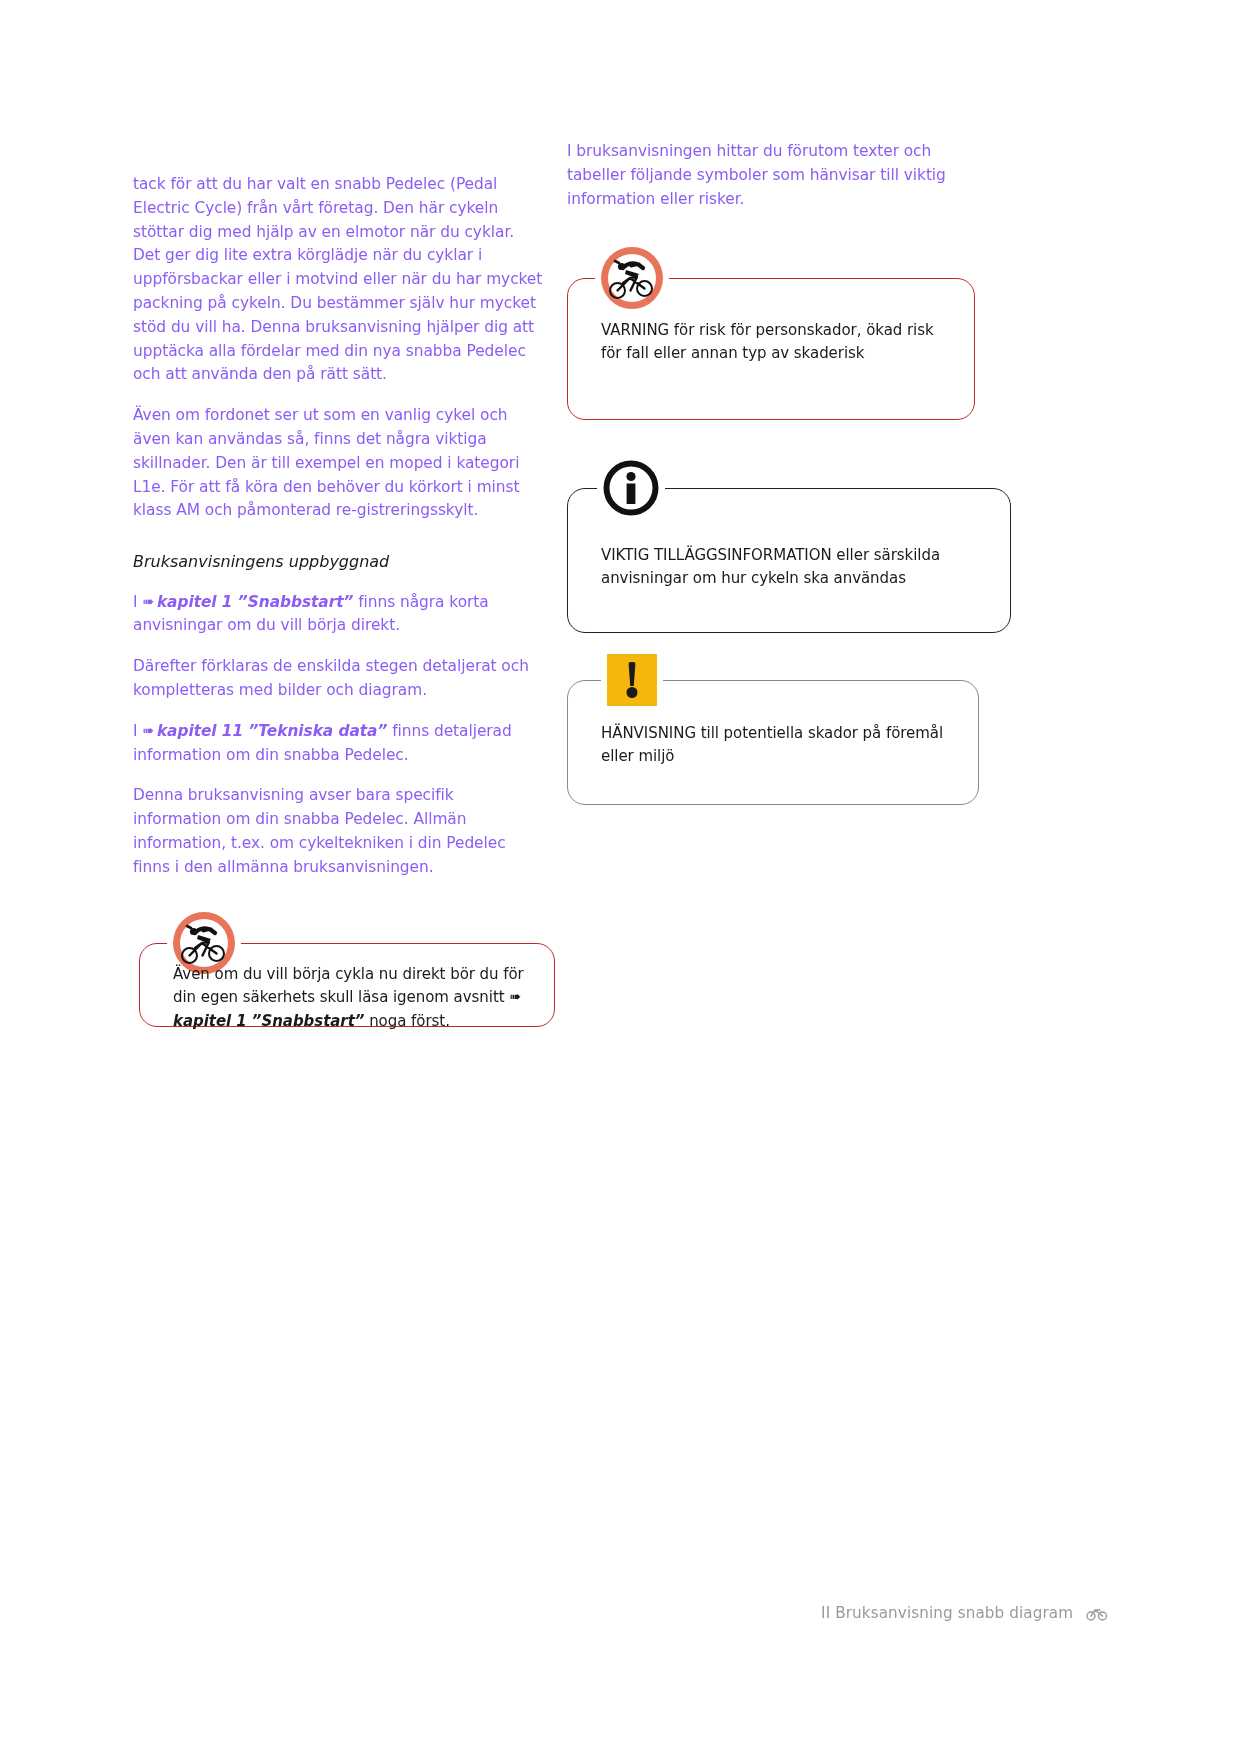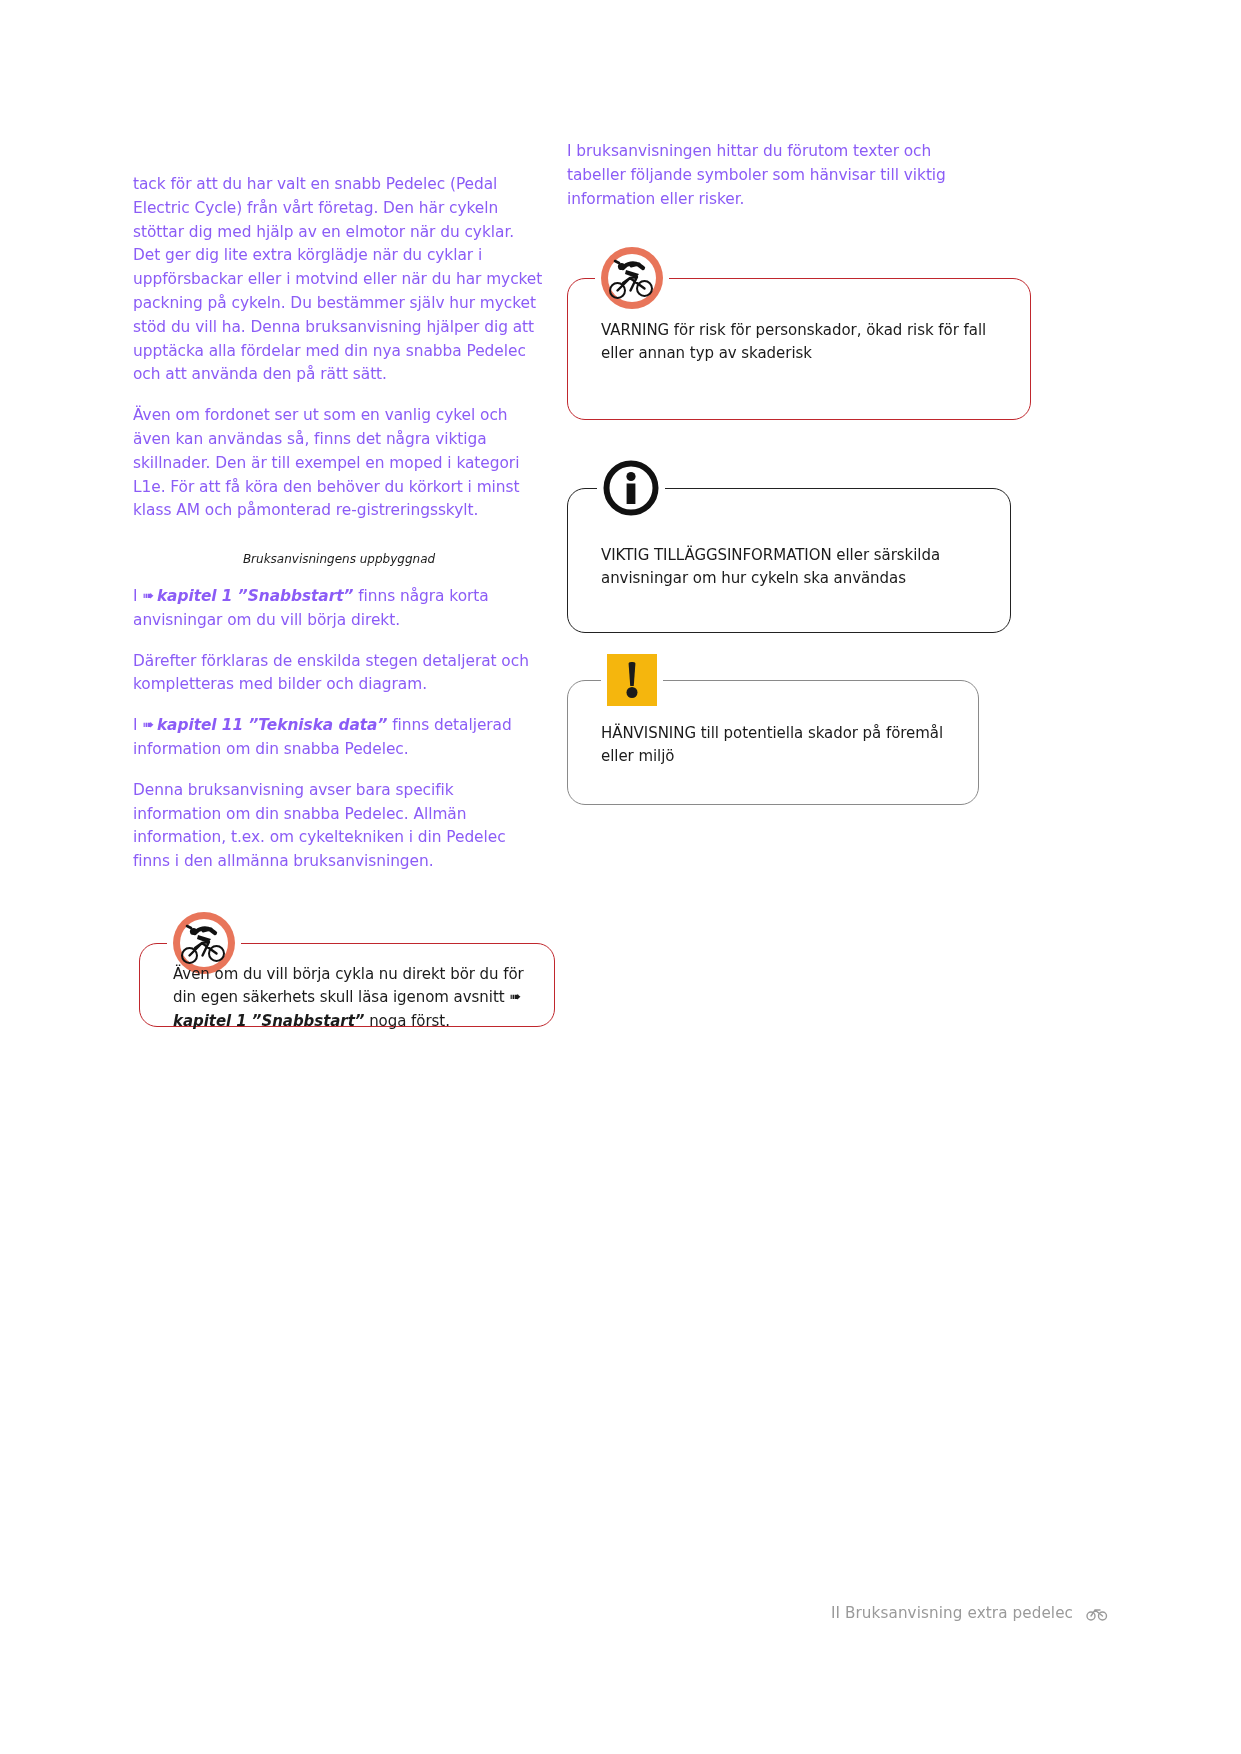--- a/index.html
+++ b/index.html
@@ -43,25 +43,24 @@
     font-size: 15.4px;
     line-height: 1.545;
     margin: 0 0 17px 0;
     color: #8b5cf6;
     letter-spacing: -0.05px;
   }
   p.body:last-child { margin-bottom: 0; }
 
   .subhead {
     font-style: italic;
-    font-size: 12px;
+    font-size: 16px;
     margin: 0 0 17px 0;
     line-height: 1.4;
     color: #1b1b1b;
-    text-align: center;
   }
 
   .ital-bold {
     font-style: italic;
     font-weight: bold;
   }
 
   .arrow-ref {
     display: inline-block;
     vertical-align: baseline;
@@ -241,21 +240,21 @@
       <span class="arrow-ref">➠</span>
       <span class="ital-bold">kapitel 1 ”Snabbstart”</span>
       <span>noga först.</span>
     </div>
   </div>
 
   <div class="col col-right" style="top:140px;">
     <p class="body">I bruksanvisningen hittar du förutom texter och tabeller följande symboler som hänvisar till viktig information eller risker.</p>
   </div>
 
-  <div class="callout red" style="left:567px; top:278px; width:464px; height:142px;">
+  <div class="callout red" style="left:567px; top:278px; width:408px; height:142px;">
     <div class="cbody"></div>
     <div class="icon-wrap">
       <span class="ico-warn">
         <span class="inner-disc"></span>
         <svg width="52" height="52" viewBox="0 0 52 52" aria-hidden="true">
           <g fill="#111111">
             <circle cx="11.5" cy="38.5" r="7.5" fill="none" stroke="#111111" stroke-width="2"></circle>
             <circle cx="38.5" cy="36.5" r="7.5" fill="none" stroke="#111111" stroke-width="2"></circle>
             <path d="M11.5 38.5 L24 26 L38.5 36.5 M24 26 L31 25 L24.5 38.5 M24 26 L17 31" fill="none" stroke="#111111" stroke-width="2.4" stroke-linecap="round" stroke-linejoin="round"></path>
             <path d="M17 16 C21 11, 28 10, 33 13 L37 16" fill="none" stroke="#111111" stroke-width="4.2" stroke-linecap="round"></path>
@@ -295,21 +294,21 @@
         <span class="bang-stem"></span>
         <span class="bang-dot"></span>
       </span>
     </div>
     <div class="ctext" style="top:42px;">
       <span>HÄNVISNING</span><span> till potentiella skador på föremål eller miljö</span>
     </div>
   </div>
 
   <div class="footer">
-    <span>II Bruksanvisning extra pedelec</span>
+    <span>II Bruksanvisning snabb diagram</span>
     <span class="flogo">
       <svg width="22" height="16" viewBox="0 0 22 16" aria-hidden="true">
         <g fill="none" stroke="#9a9a9a" stroke-width="1.4">
           <circle cx="5" cy="11" r="4"></circle>
           <circle cx="16.5" cy="11" r="4"></circle>
           <path d="M5 11 L9 5 L16.5 11 M9 5 L14 5" stroke-linecap="round"></path>
         </g>
       </svg>
     </span>
   </div>

